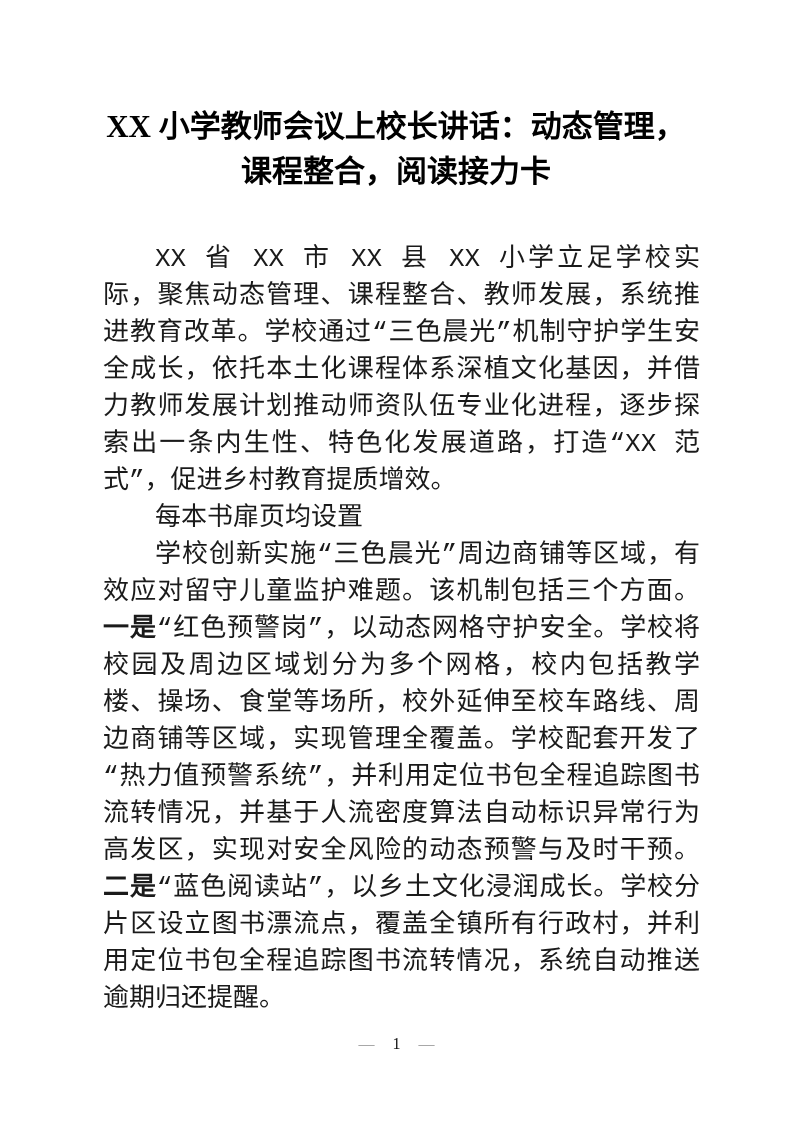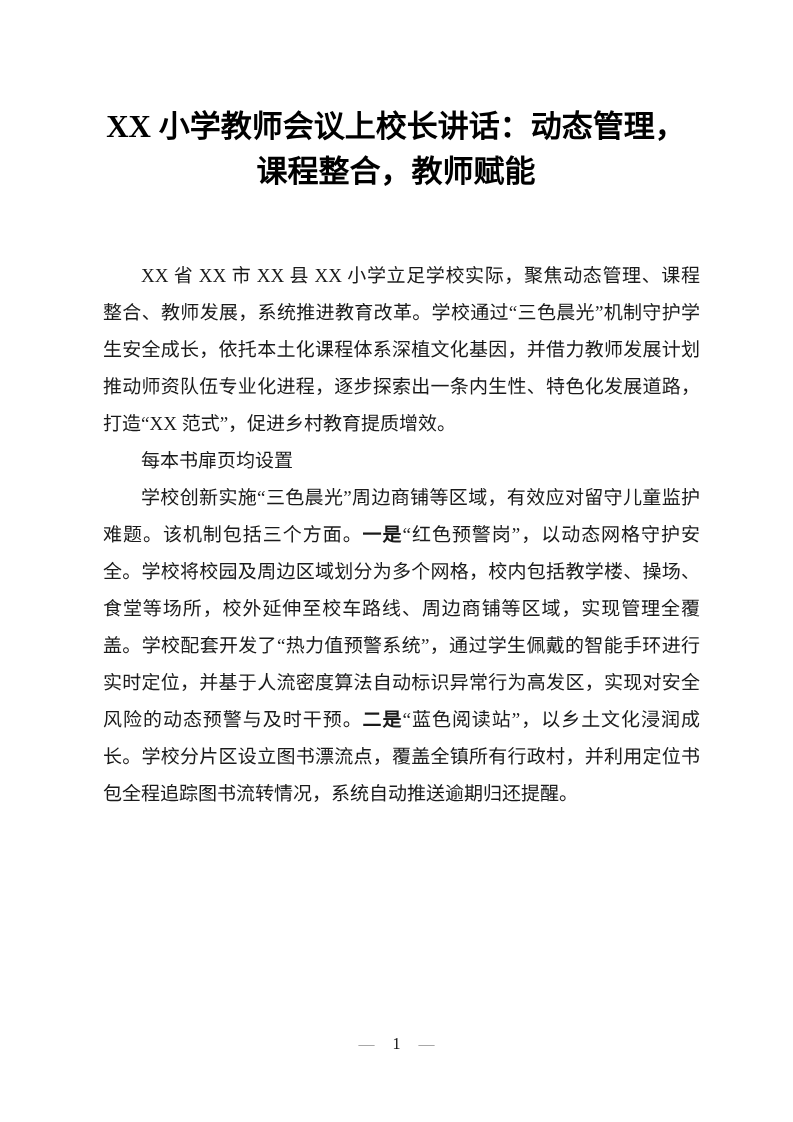--- a/index.html
+++ b/index.html
@@ -25,28 +25,29 @@
     margin: 0;
     text-align: center;
     font-size: 31px;
     font-weight: bold;
     line-height: 45px;
     color: #000000;
     font-family: "Liberation Serif", "DejaVu Serif", serif;
   }
   .doc-body {
     position: absolute;
-    top: 257px;
+    top: 241px;
     left: 103px;
     width: 597px;
-    font-size: 19px;
+    font-size: 26px;
     line-height: 37px;
     text-align: justify;
     text-justify: inter-ideograph;
     color: #1a1a1a;
+    font-family: Liberation Mono, monospace;
   }
   .doc-body p {
     margin: 0;
     padding: 0;
     text-indent: 2em;
   }
   .doc-body .bold { font-weight: bold; }
   .page-footer {
     position: absolute;
     top: 1032px;
@@ -67,27 +68,27 @@
     color: #111111;
   }
 </style>
 </head>
 <body>
 
 <div class="sheet">
 
   <h1 class="doc-title">
     <span>XX 小学教师会议上校长讲话：动态管理，</span><br>
-    <span>课程整合，教师赋能</span>
+    <span>课程整合，阅读接力卡</span>
   </h1>
 
   <div class="doc-body">
       <p><span>XX 省 XX 市 XX 县 XX 小学立足学校实际，聚焦动态管理、课程整合、教师发展，系统推进教育改革。学校通过“三色晨光”机制守护学生安全成长，依托本土化课程体系深植文化基因，并借力教师发展计划推动师资队伍专业化进程，逐步探索出一条内生性、特色化发展道路，打造“XX 范式”，促进乡村教育提质增效。</span></p>
       <p><span>每本书扉页均设置</span></p>
-      <p><span>学校创新实施“三色晨光”周边商铺等区域，有效应对留守儿童监护难题。该机制包括三个方面。</span><span class="bold">一是</span><span>“红色预警岗”，以动态网格守护安全。学校将校园及周边区域划分为多个网格，校内包括教学楼、操场、食堂等场所，校外延伸至校车路线、周边商铺等区域，实现管理全覆盖。学校配套开发了“热力值预警系统”，通过学生佩戴的智能手环进行实时定位，并基于人流密度算法自动标识异常行为高发区，实现对安全风险的动态预警与及时干预。</span><span class="bold">二是</span><span>“蓝色阅读站”，以乡土文化浸润成长。学校分片区设立图书漂流点，覆盖全镇所有行政村，并利用定位书包全程追踪图书流转情况，系统自动推送逾期归还提醒。</span></p>
+      <p><span>学校创新实施“三色晨光”周边商铺等区域，有效应对留守儿童监护难题。该机制包括三个方面。</span><span class="bold">一是</span><span>“红色预警岗”，以动态网格守护安全。学校将校园及周边区域划分为多个网格，校内包括教学楼、操场、食堂等场所，校外延伸至校车路线、周边商铺等区域，实现管理全覆盖。学校配套开发了“热力值预警系统”，并利用定位书包全程追踪图书流转情况，并基于人流密度算法自动标识异常行为高发区，实现对安全风险的动态预警与及时干预。</span><span class="bold">二是</span><span>“蓝色阅读站”，以乡土文化浸润成长。学校分片区设立图书漂流点，覆盖全镇所有行政村，并利用定位书包全程追踪图书流转情况，系统自动推送逾期归还提醒。</span></p>
     </div>
 
   <div class="page-footer">
     <span class="footer-dash">—</span>
     <span class="footer-num">1</span>
     <span class="footer-dash">—</span>
   </div>
 
 </div>
 

